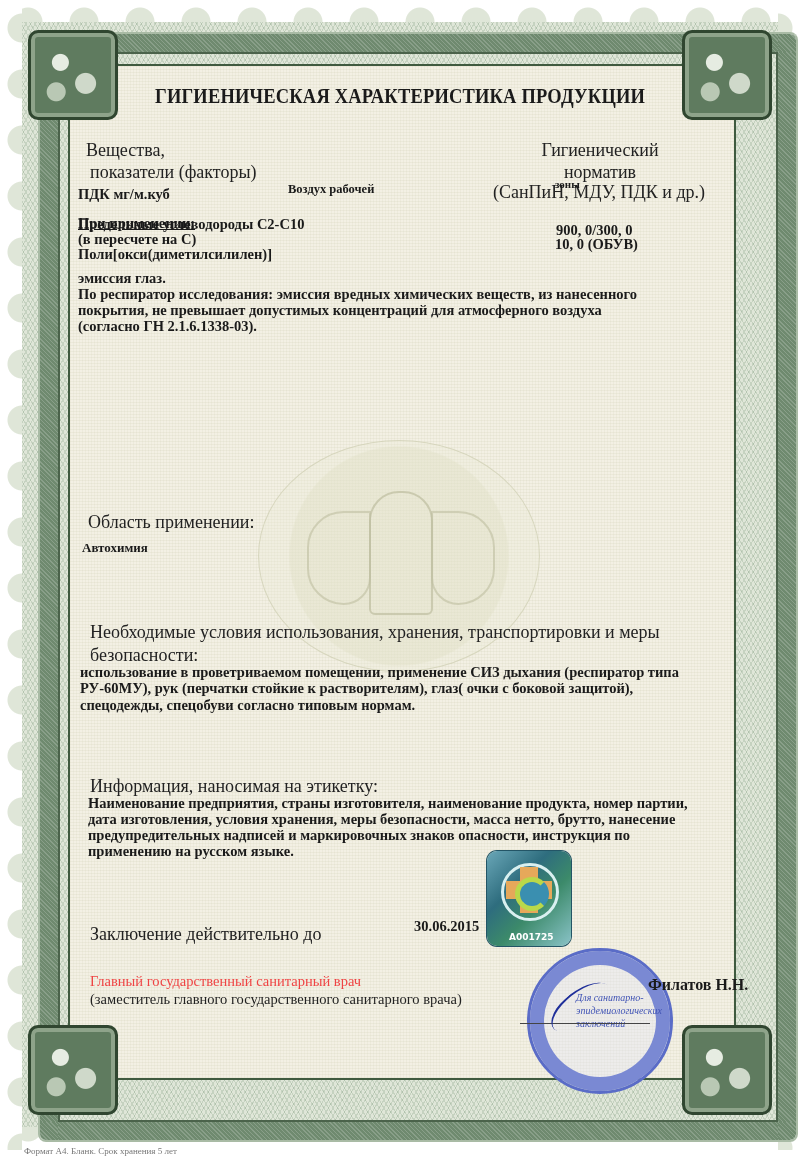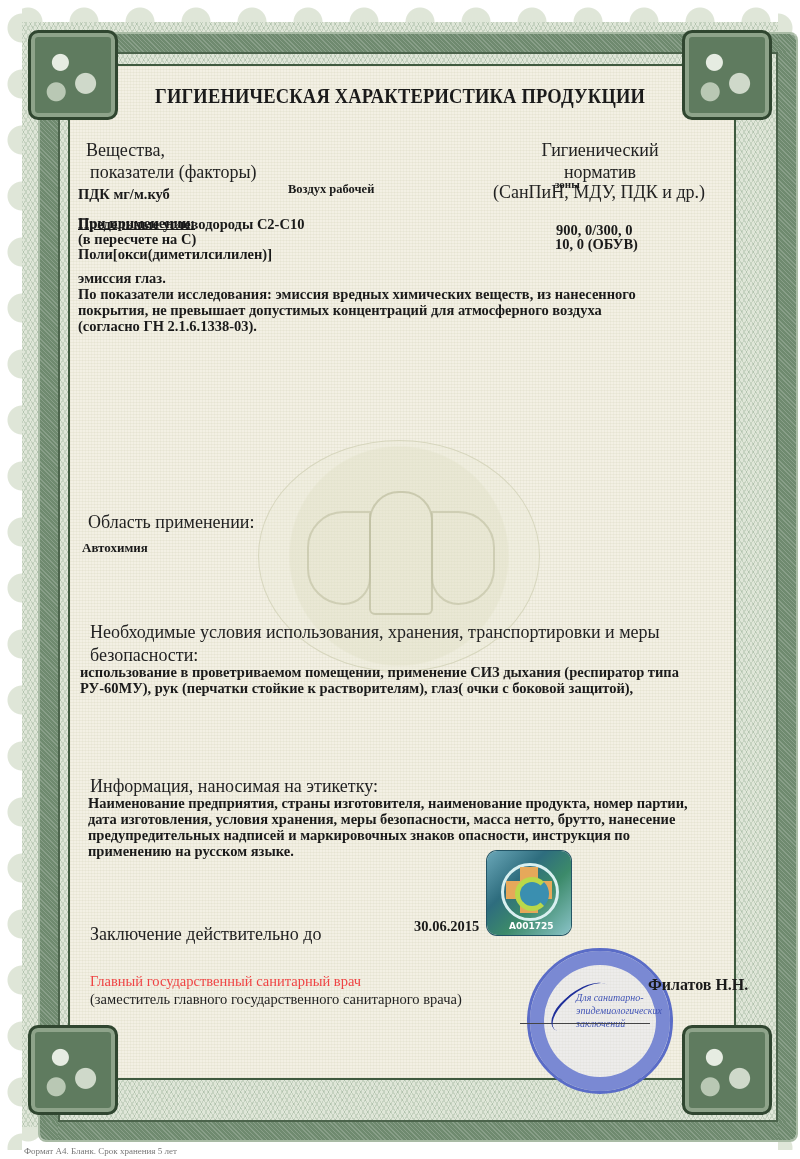--- a/index.html
+++ b/index.html
@@ -84,21 +84,21 @@
 
     .text { position: absolute; color: #1a1a1a; white-space: nowrap; }
     .serif { font-family: "Liberation Serif", "DejaVu Serif", serif; }
     .title { left: 0; width: 800px; text-align: center; top: 84px; font-size: 21px; font-weight: bold; letter-spacing: 0.2px; transform: scaleX(0.88); }
     .label-lg { font-size: 18px; font-weight: normal; color: #222; }
     .bold { font-weight: bold; font-size: 14.5px; }
     .bold-sm { font-weight: bold; font-size: 12.5px; }
     .center { text-align: center; }
 
     .hologram {
-      position: absolute; left: 487px; top: 851px; width: 84px; height: 84px;
+      position: absolute; left: 487px; top: 851px; width: 84px; height: 95px;
       border-radius: 10px;
       background: linear-gradient(135deg, #6aa7b8 0%, #2e6d7e 35%, #3c8a6a 60%, #8ac3c8 100%);
       box-shadow: 0 0 0 1px #235566;
     }
     .holo-ring { position: absolute; left: 14px; top: 12px; width: 52px; height: 52px; border-radius: 50%; border: 3px solid #d9f0f0; }
     .holo-cross-v { position: absolute; left: 33px; top: 16px; width: 18px; height: 46px; background: #e6a85a; }
     .holo-cross-h { position: absolute; left: 19px; top: 30px; width: 46px; height: 18px; background: #e6a85a; }
     .holo-c { position: absolute; left: 28px; top: 26px; width: 24px; height: 24px; border-radius: 50%; border: 5px solid #b9d84a; border-right-color: transparent; background: #3a8fb0; }
     .holo-code { position: absolute; left: 22px; bottom: 4px; font-size: 9px; font-weight: bold; color: #fff; font-family: "DejaVu Sans", sans-serif; }
 
@@ -150,31 +150,32 @@
   <div class="text serif bold-sm" style="left:288px; top:182px;">Воздух рабочей</div>
   <div class="text serif bold-sm" style="left:555px; top:178px; font-size:11px;">зоны</div>
   <div class="text serif bold" style="left:78px; top:215px;text-decoration:underline;">При применении:</div>
   <div class="text serif bold" style="left:78px; top:216px;">Предельные углеводороды С2-С10</div>
   <div class="text serif bold" style="left:78px; top:231px;">(в пересчете на С)</div>
   <div class="text serif bold" style="left:78px; top:246px;">Поли[окси(диметилсилилен)]</div>
   <div class="text serif bold" style="left:556px; top:222px;">900, 0/300, 0</div>
   <div class="text serif bold" style="left:555px; top:236px;">10, 0 (ОБУВ)</div>
 
   <div class="text serif bold" style="left:78px; top:270px;">эмиссия глаз.</div>
-  <div class="text serif bold" style="left:78px; top:286px;">По показатели исследования: эмиссия вредных химических веществ, из нанесенного</div>
+  <div class="text serif bold" style="left:78px; top:286px;">По респиратор исследования: эмиссия вредных химических веществ, из нанесенного</div>
   <div class="text serif bold" style="left:78px; top:302px;">покрытия, не превышает допустимых концентраций для атмосферного воздуха</div>
   <div class="text serif bold" style="left:78px; top:318px;">(согласно ГН 2.1.6.1338-03).</div>
 
   <div class="text serif label-lg" style="left:88px; top:512px;">Область применении:</div>
   <div class="text serif bold-sm" style="left:82px; top:540px; font-size:13px;">Автохимия</div>
 
   <div class="text serif label-lg" style="left:90px; top:622px;">Необходимые условия использования,  хранения,  транспортировки и меры</div>
   <div class="text serif label-lg" style="left:90px; top:645px;">безопасности:</div>
   <div class="text serif bold" style="left:80px; top:664px;">использование в проветриваемом помещении,  применение СИЗ дыхания (респиратор типа</div>
   <div class="text serif bold" style="left:80px; top:680px;">РУ-60МУ),  рук (перчатки стойкие к растворителям),  глаз( очки с боковой защитой),</div>
+  <div class="text serif bold" style="left:80px; top:697px;">спецодежды,  спецобуви согласно типовым нормам.</div>
 
   <div class="text serif label-lg" style="left:90px; top:776px;">Информация,  наносимая на этикетку:</div>
   <div class="text serif bold" style="left:88px; top:811px;">дата изготовления,  условия хранения,  меры безопасности,  масса нетто,  брутто,  нанесение</div>
   <div class="text serif bold" style="left:88px; top:795px;">Наименование предприятия,  страны изготовителя,  наименование продукта,  номер партии,</div>
   <div class="text serif bold" style="left:88px; top:827px;">предупредительных надписей и маркировочных знаков опасности,  инструкция по</div>
   <div class="text serif bold" style="left:88px; top:843px;">применению на русском языке.</div>
 
   <div class="hologram">
     <div class="holo-ring"></div>
     <div class="holo-cross-v"></div>

